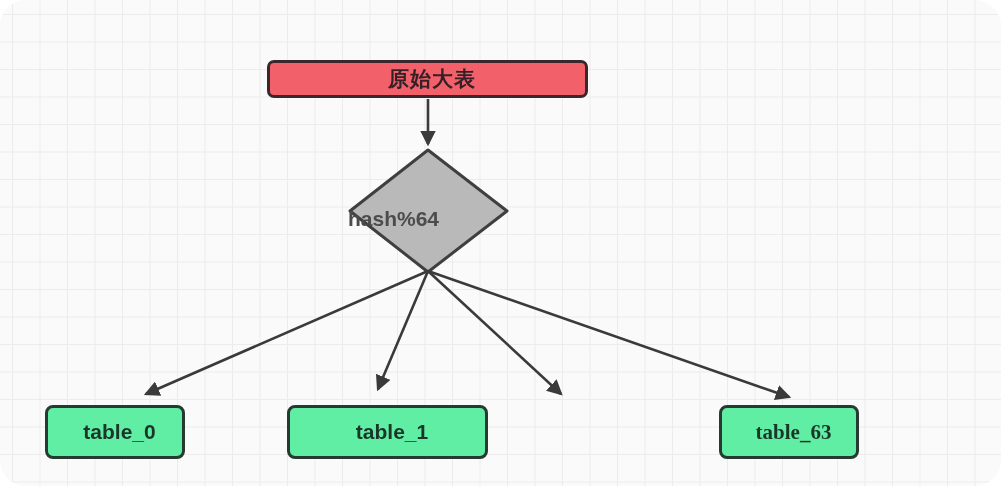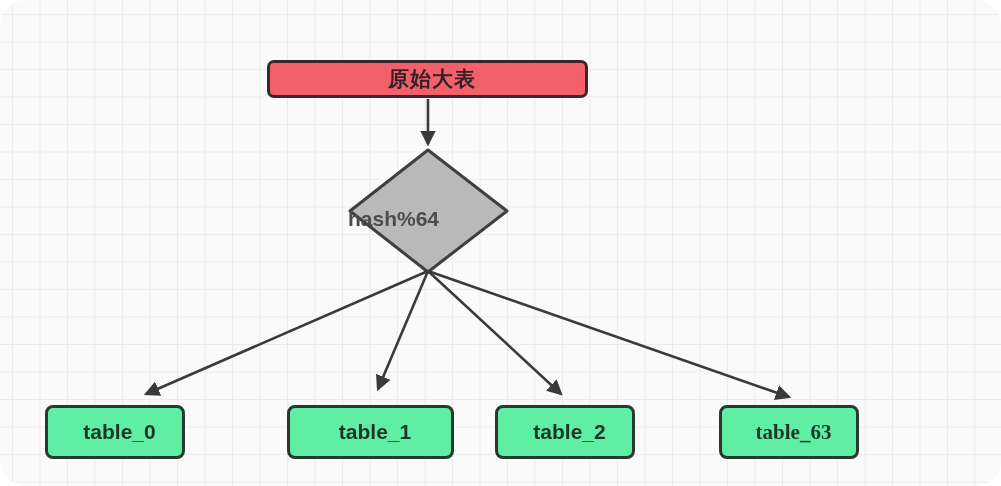--- a/index.html
+++ b/index.html
@@ -72,21 +72,21 @@
     top: 405px;
     width: 140px;
     height: 54px;
     background: var(--table-fill, #60eda4);
     border: 3px solid var(--table-border, #273a2f);
     color: var(--table-text, #1b3528);
     font-size: 21px;
     font-weight: 600;
   }
   .node-table-0 { left: 45px; }
-  .node-table-1 { left: 287px; width: 167px; }
+  .node-table-1 { left: 287px; width: 201px; }
   .node-table-2 { left: 495px; }
   .node-table-3 { left: 719px; font-family: Liberation Serif, serif; }
   .decision-label {
     position: absolute;
     left: 348px;
     top: 199px;
     width: 160px;
     text-align: left;
     color: var(--decision-text, #4c4c4c);
     font-size: 21px;
@@ -132,21 +132,18 @@
   </div>
 
   <div class="decision-label">hash%64</div>
 
   <div class="node node-table node-table-0">
     <span>table_0</span>
   </div>
   <div class="node node-table node-table-1">
     <span>table_1</span>
   </div>
-  <div class="node node-table node-table-2">
-    <span>table_2</span>
-  </div>
   <div class="node node-table node-table-3">
     <span>table_63</span>
   </div>
 
 
 </div>
 
 </body></html>

